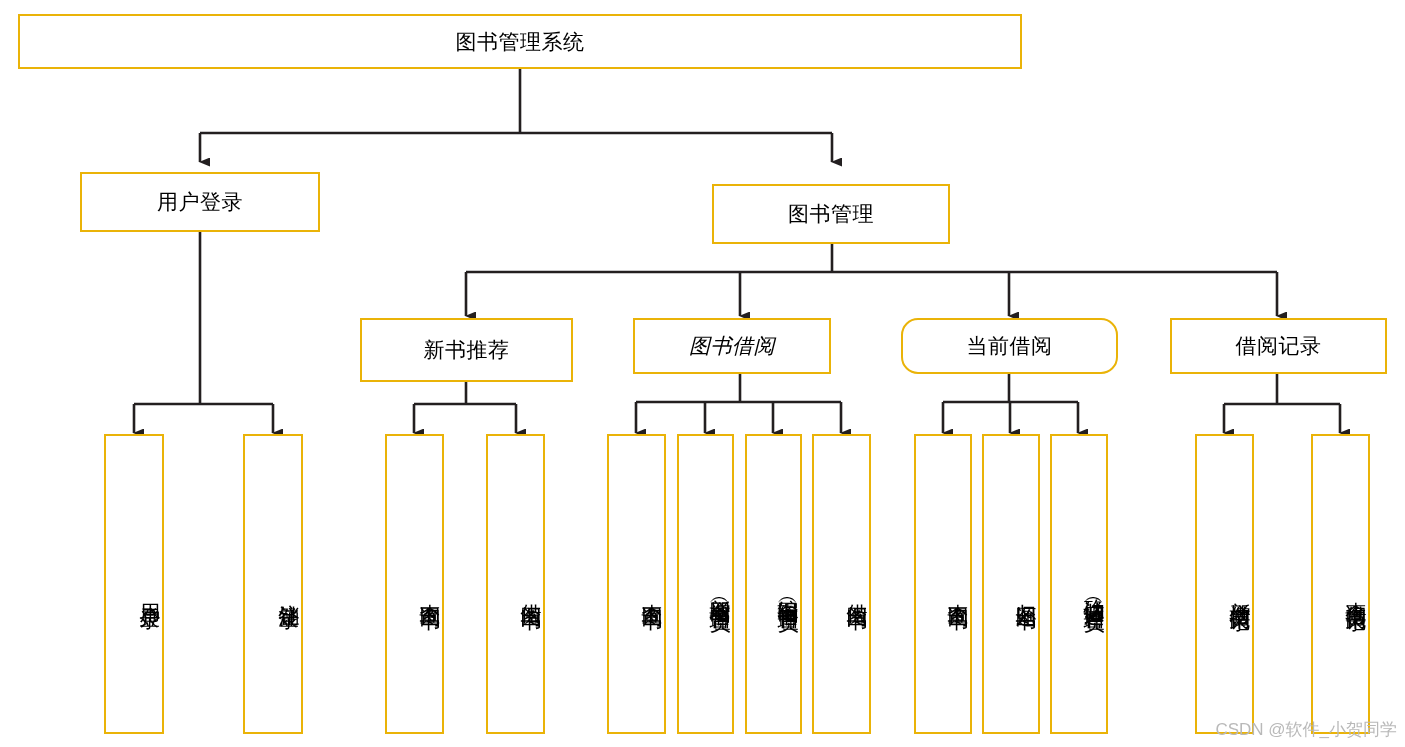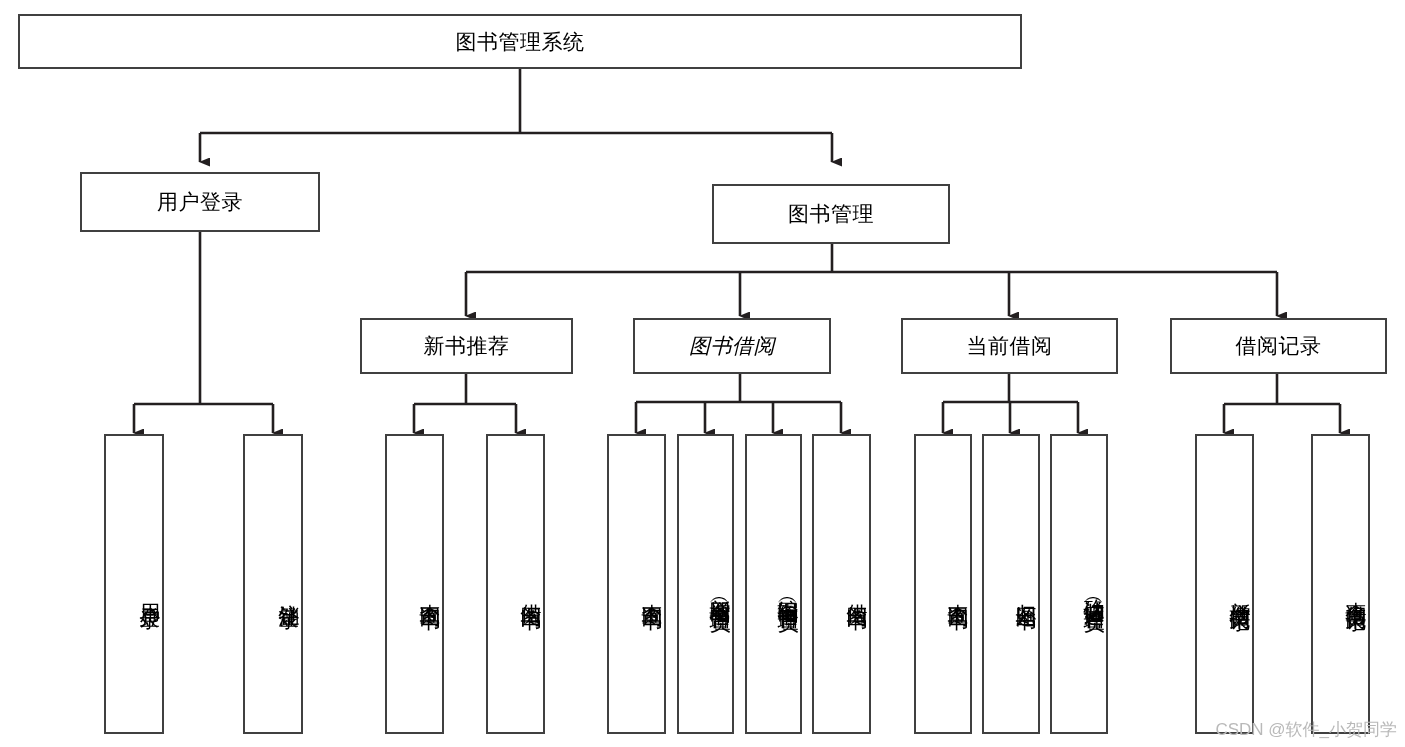--- a/index.html
+++ b/index.html
@@ -22,21 +22,21 @@
     left: 0;
     top: 0;
     width: 1405px;
     height: 747px;
     pointer-events: none;
   }
   .node {
     position: absolute;
     box-sizing: border-box;
     background: #ffffff;
-    border: 2px solid #404040;
+    border: 2px solid #eab308;
     display: flex;
     align-items: center;
     justify-content: center;
     color: #000000;
     font-size: 21px;
     letter-spacing: 0.5px;
     line-height: 1.12;
     z-index: 2;
   }
   .node.vertical {
@@ -126,27 +126,27 @@
     <span class="nlabel">图书管理系统</span>
   </div>
 
   <div class="node" style="left:80px; top:172px; width:240px; height:60px;">
     <span class="nlabel">用户登录</span>
   </div>
   <div class="node" style="left:712px; top:184px; width:238px; height:60px;">
     <span class="nlabel">图书管理</span>
   </div>
 
-  <div class="node" style="left:360px; top:318px; width:213px; height:56px;text-align:right;">
+  <div class="node" style="left:360px; top:318px; width:213px; height:64px;text-align:right;">
     <span class="nlabel">新书推荐</span>
   </div>
   <div class="node" style="left:633px; top:318px; width:198px; height:56px;font-style:italic;">
     <span class="nlabel">图书借阅</span>
   </div>
-  <div class="node" style="left:901px; top:318px; width:217px; height:56px;">
+  <div class="node" style="left:901px; top:318px; width:217px; height:56px;border-radius:17px;">
     <span class="nlabel">当前借阅</span>
   </div>
   <div class="node" style="left:1170px; top:318px; width:217px; height:56px;">
     <span class="nlabel">借阅记录</span>
   </div>
 
   <div class="node vertical" style="left:104px; top:434px; width:60px; height:300px;">
     <span class="nlabel">用户登录</span>
   </div>
   <div class="node vertical" style="left:243px; top:434px; width:60px; height:300px;">

